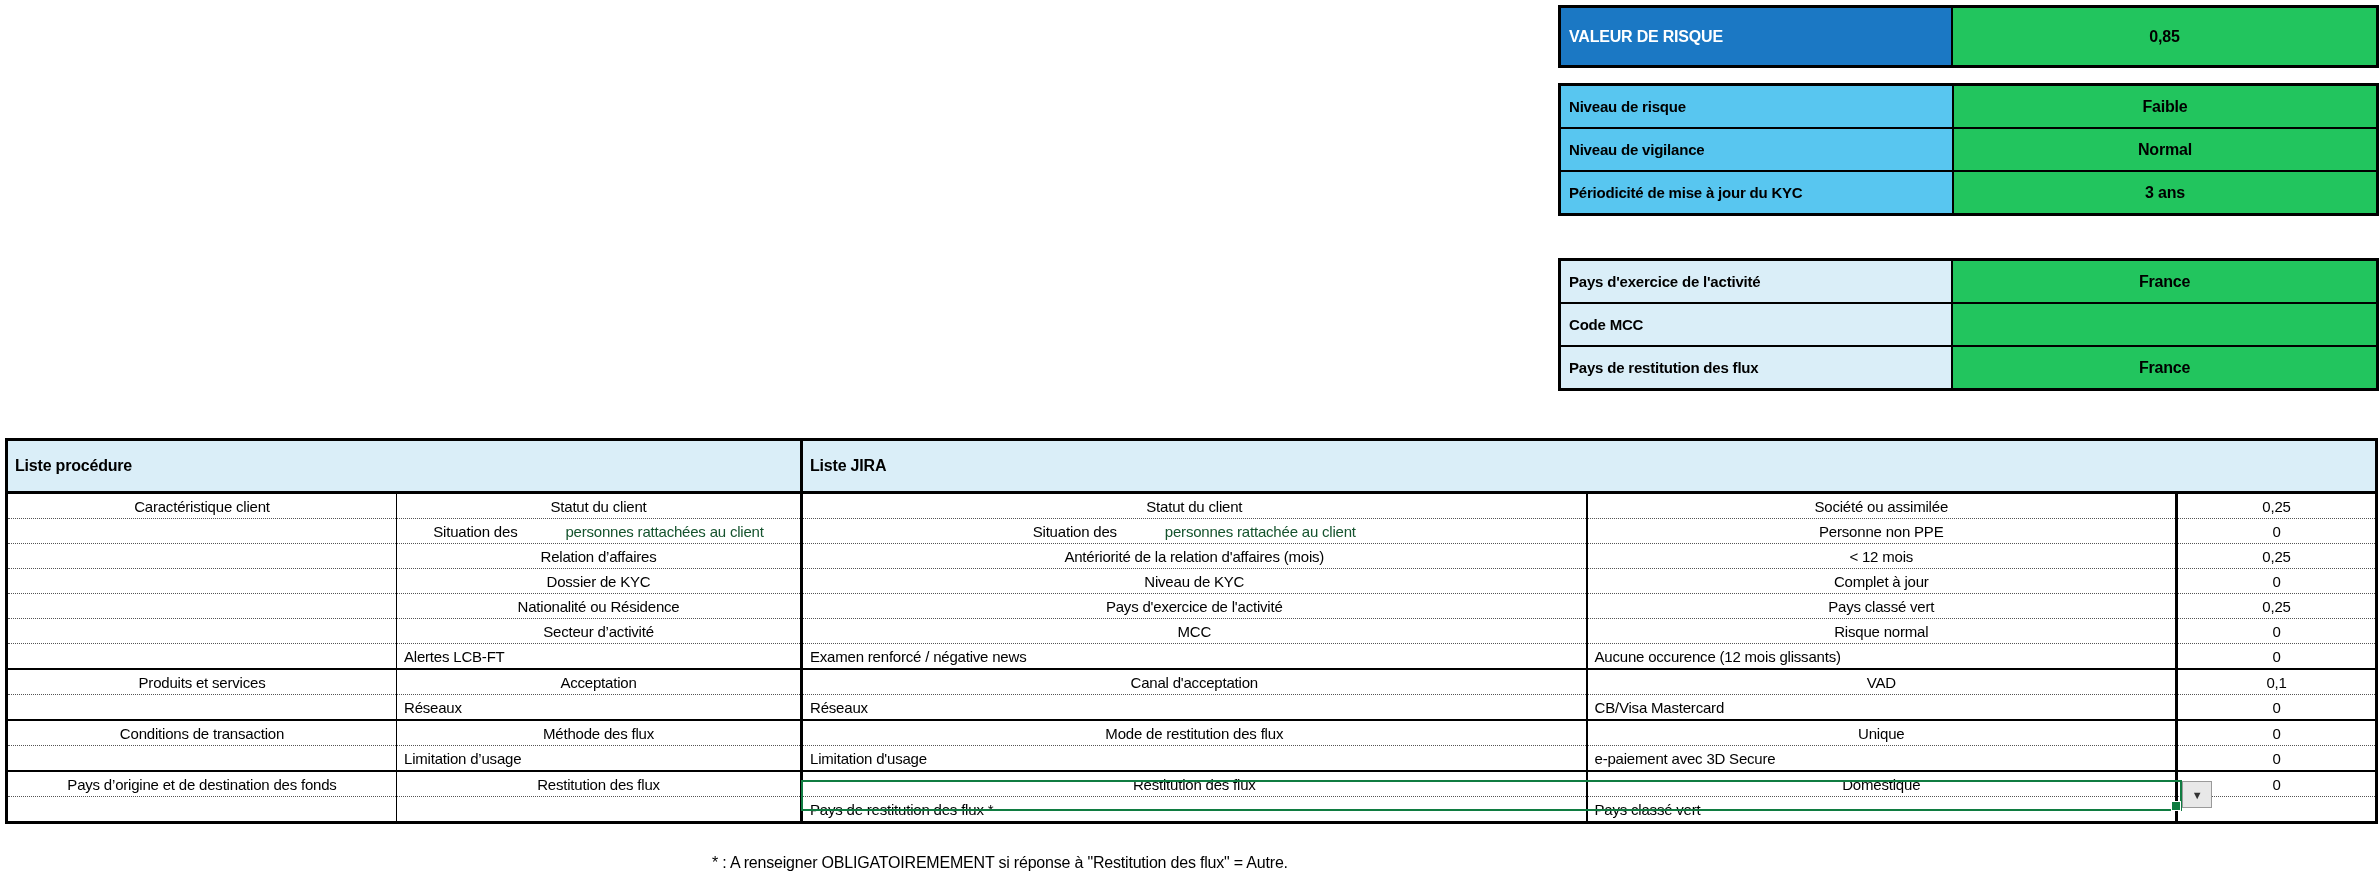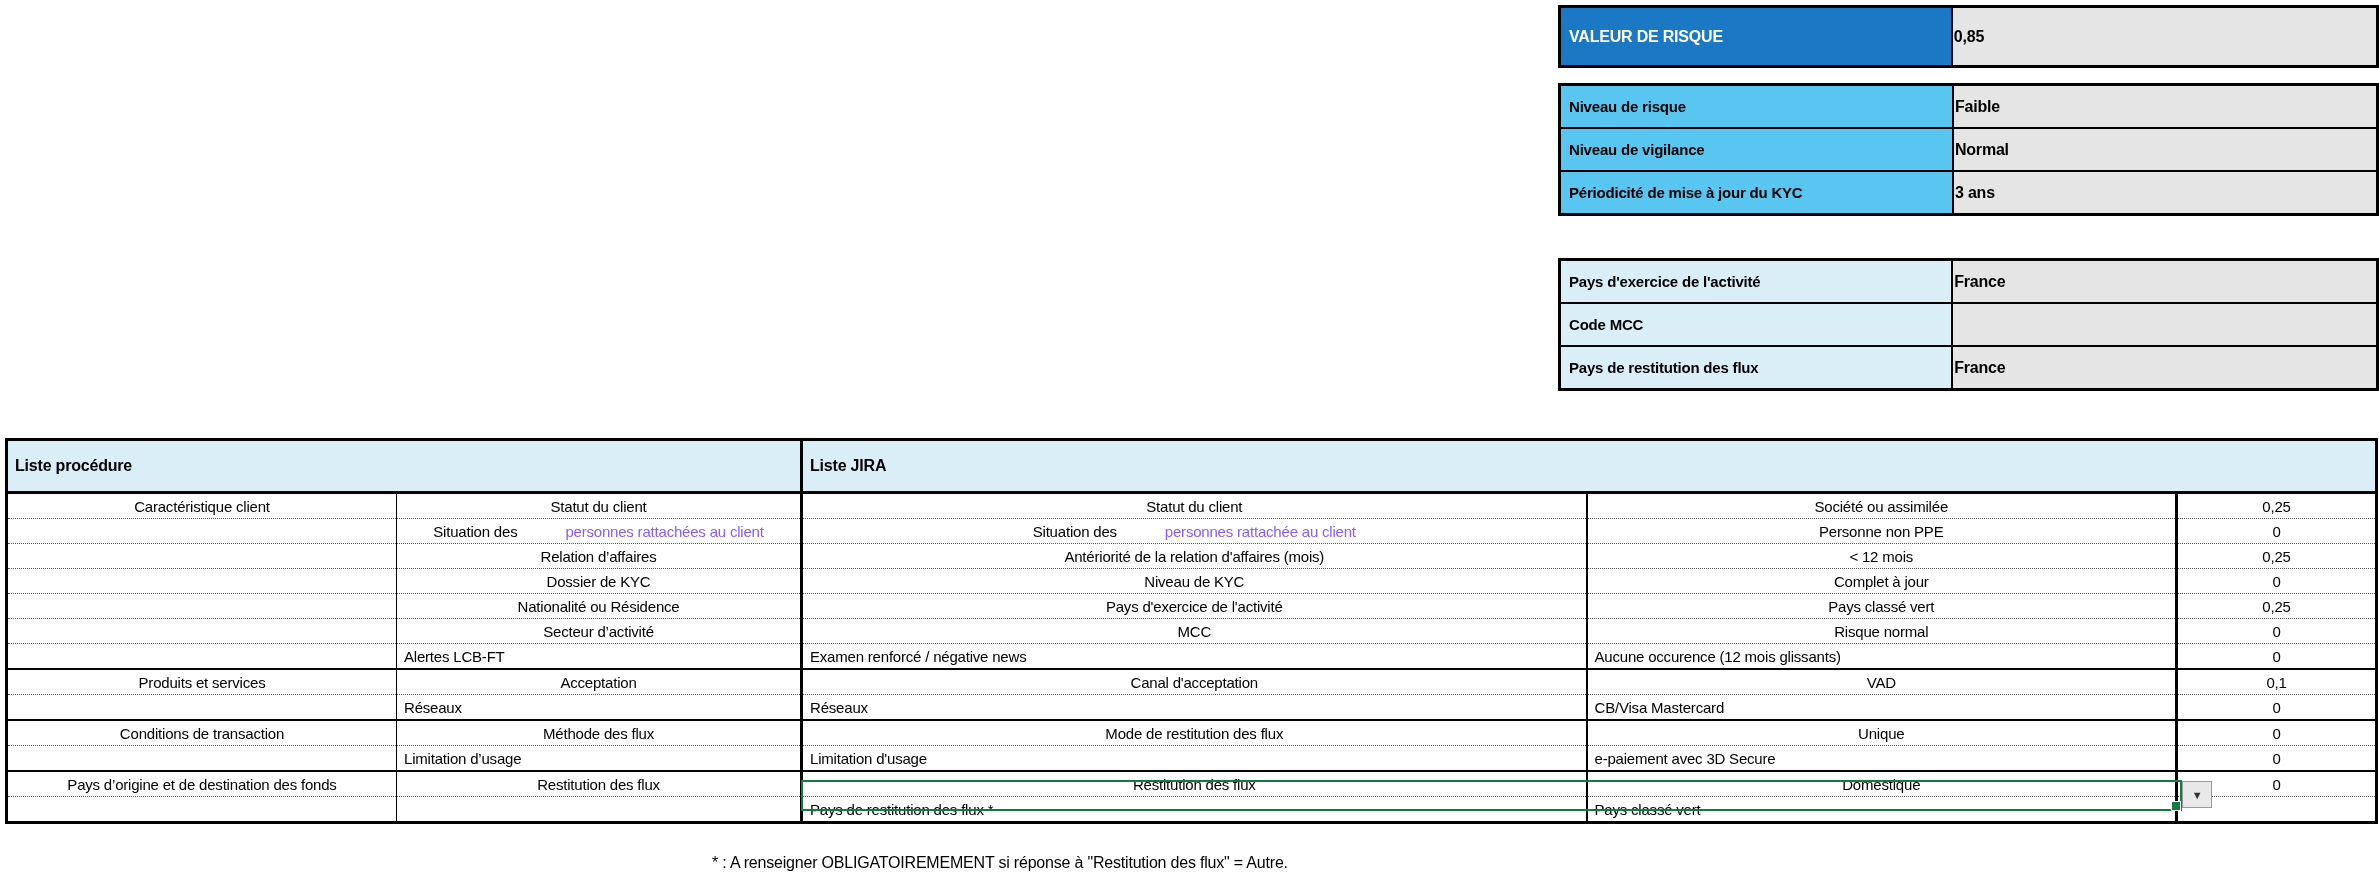--- a/index.html
+++ b/index.html
@@ -6,21 +6,21 @@
   body{
     width:2379px;height:881px;position:relative;background:#fff;
     font-family:"Liberation Sans",sans-serif;color:#000;letter-spacing:-0.2px;
     overflow:hidden;
   }
   
   .side-table{position:absolute;border-collapse:collapse;table-layout:fixed;}
   .side-table td{border:2px solid #000;overflow:hidden;white-space:nowrap;}
   .side-table{border:3px solid #000;}
   .side-label{width:387px;font-weight:700;font-size:15px;padding:0 0 0 8px;}
-  .side-value{width:430px;font-weight:700;font-size:16px;background:#e5e5e5;}
+  .side-value{width:430px;font-weight:700;font-size:16px;text-align:center;background:#22c55e;}
   #risk-header-table{left:1558px;top:5px;}
   #risk-header-table td{height:55px;}
   #risk-header-table .side-label{background:#1B78C4;color:#fff;font-size:16px;}
   #risk-levels-table{left:1558px;top:83px;}
   #risk-levels-table td{height:39px;margin-top:48px;}
   #risk-levels-table .side-label{background:#58C6F0;}
   #country-table{left:1558px;top:258px;}
   #country-table td{height:39px;}
   #country-table .side-label{background:#DAEEF8;}
   
@@ -31,21 +31,21 @@
   #main-table tr.hdr td{height:50px;background:#DAEEF8;font-weight:700;font-size:16px;
                         border-bottom:3px solid #000;}
   #main-table td:nth-child(1){border-right:1px solid #000;}
   #main-table td:nth-child(2){border-right:3px solid #000;}
   #main-table td:nth-child(3){border-right:2px solid #000;}
   #main-table td:nth-child(4){border-right:3px solid #000;}
   #main-table tr.hdr td.hproc{border-right:3px solid #000;}
   #main-table tr.dot td{border-bottom:1px dotted #555;text-align:center;}
   #main-table tr.grp td{border-bottom:2px solid #000;}
   #main-table td.score{text-align:center;}
-  .red-text{color:#8b5cf6;margin-left:44px;}
+  .red-text{color:#14532d;margin-left:44px;}
   
   #sel-border{position:absolute;left:796px;top:342px;width:1377px;height:27px;
               border:2px solid #107C41;pointer-events:none;}
   #fill-handle{position:absolute;left:2166px;top:363px;width:8px;height:8px;
                background:#107C41;border:1px solid #fff;}
   #dropdown-btn{position:absolute;left:2177px;top:343px;width:30px;height:27px;
                 background:#E8E8E8;border:1px solid #9a9a9a;display:flex;
                 align-items:center;justify-content:center;font-size:11px;color:#333;
                 cursor:pointer;box-sizing:border-box;}
   

